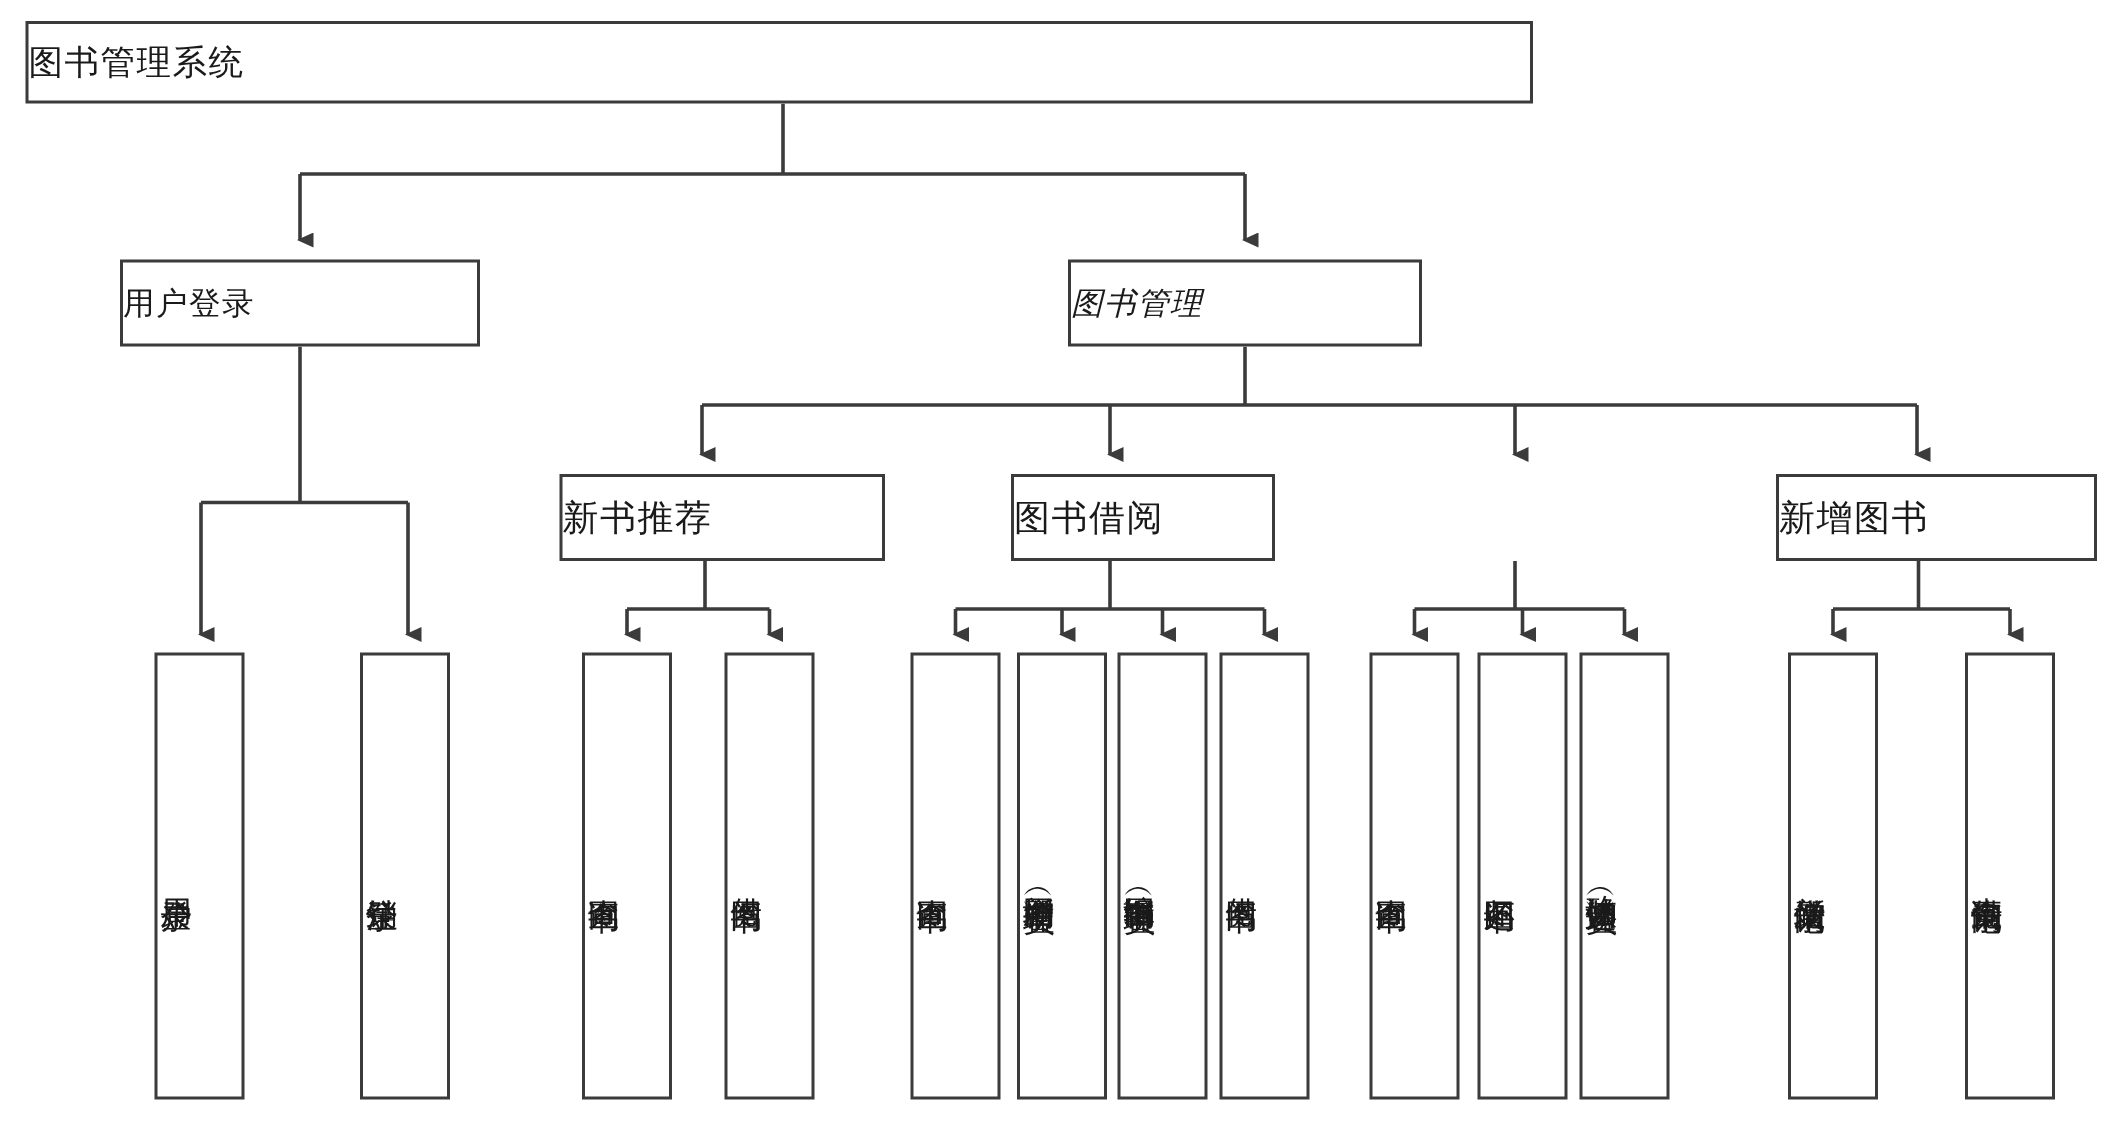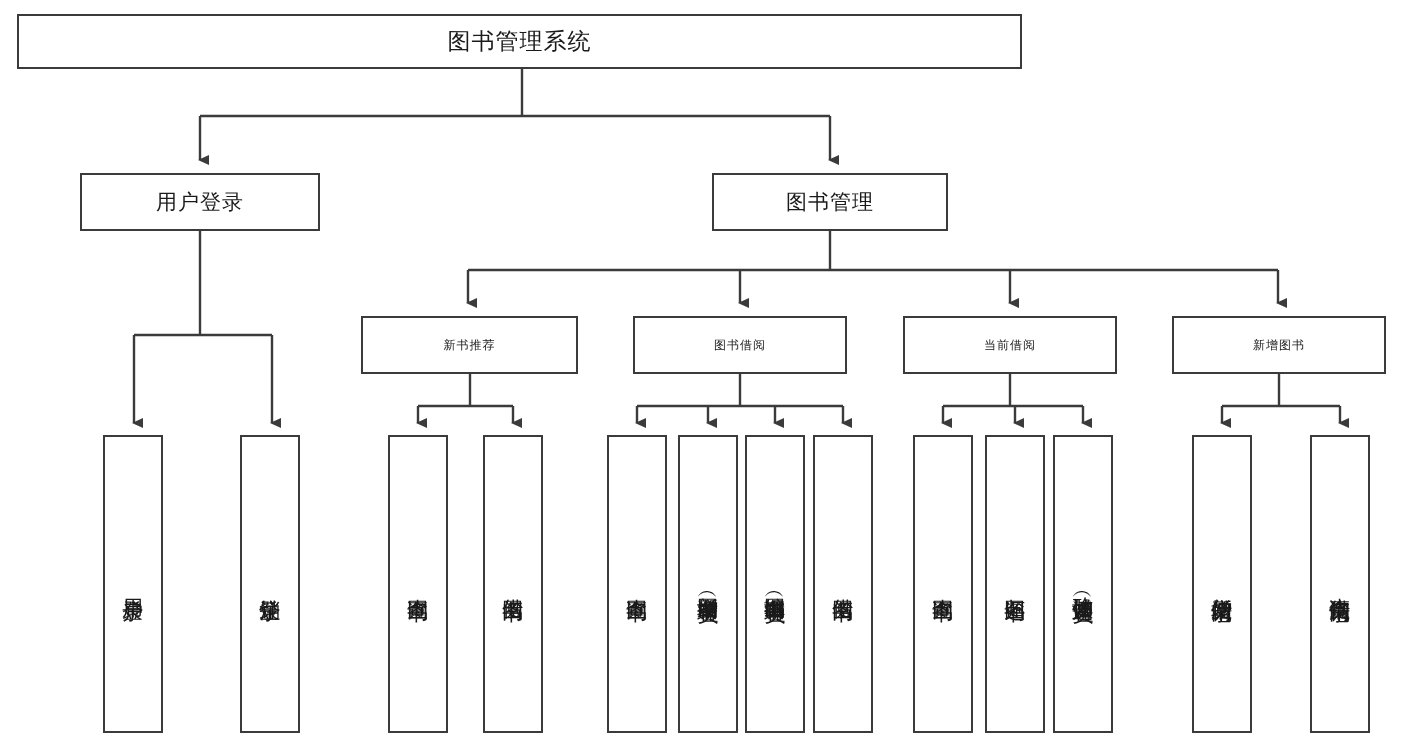--- a/index.html
+++ b/index.html
@@ -27,31 +27,31 @@
     height: 747px;
     pointer-events: none;
   }
   .node {
     position: absolute;
     box-sizing: border-box;
     background: #ffffff;
     border: 2px solid #3b3b3b;
     display: flex;
     align-items: center;
-    justify-content: center;
     color: #1a1a1a;
   }
   .node.root {
     font-size: 23px;
   }
   .node.lvl2 {
     font-size: 21px;
   }
   .node.lvl3 {
-    font-size: 12px;
+    font-size: 24px;
+    margin-left: 12px;
   }
   .node.leaf {
     font-size: 21px;
     padding: 6px 0;
   }
   .vtext {
     writing-mode: vertical-rl;
     text-orientation: upright;
     line-height: 1.12;
     letter-spacing: 1px;
@@ -128,32 +128,29 @@
     </g>
   </svg>
 
   <div class="node root" style="left:17px; top:14px; width:1005px; height:55px;">
     <span class="htext">图书管理系统</span>
   </div>
 
   <div class="node lvl2" style="left:80px; top:173px; width:240px; height:58px;">
     <span class="htext">用户登录</span>
   </div>
-  <div class="node lvl2" style="left:712px; top:173px; width:236px; height:58px;">
+  <div class="node lvl2" style="left:712px; top:173px; width:236px; height:58px;font-style:italic;">
     <span class="htext">图书管理</span>
   </div>
 
   <div class="node lvl3" style="left:361px; top:316px; width:217px; height:58px;">
     <span class="htext">新书推荐</span>
   </div>
-  <div class="node lvl3" style="left:633px; top:316px; width:214px; height:58px;">
+  <div class="node lvl3" style="left:662px; top:316px; width:176px; height:58px;">
     <span class="htext">图书借阅</span>
-  </div>
-  <div class="node lvl3" style="left:903px; top:316px; width:214px; height:58px;">
-    <span class="htext">当前借阅</span>
   </div>
   <div class="node lvl3" style="left:1172px; top:316px; width:214px; height:58px;">
     <span class="htext">新增图书</span>
   </div>
 
   <div class="node leaf" style="left:103px; top:435px; width:60px; height:298px;">
     <span class="vtext">用户登录</span>
   </div>
   <div class="node leaf" style="left:240px; top:435px; width:60px; height:298px;">
     <span class="vtext">注销登录</span>

